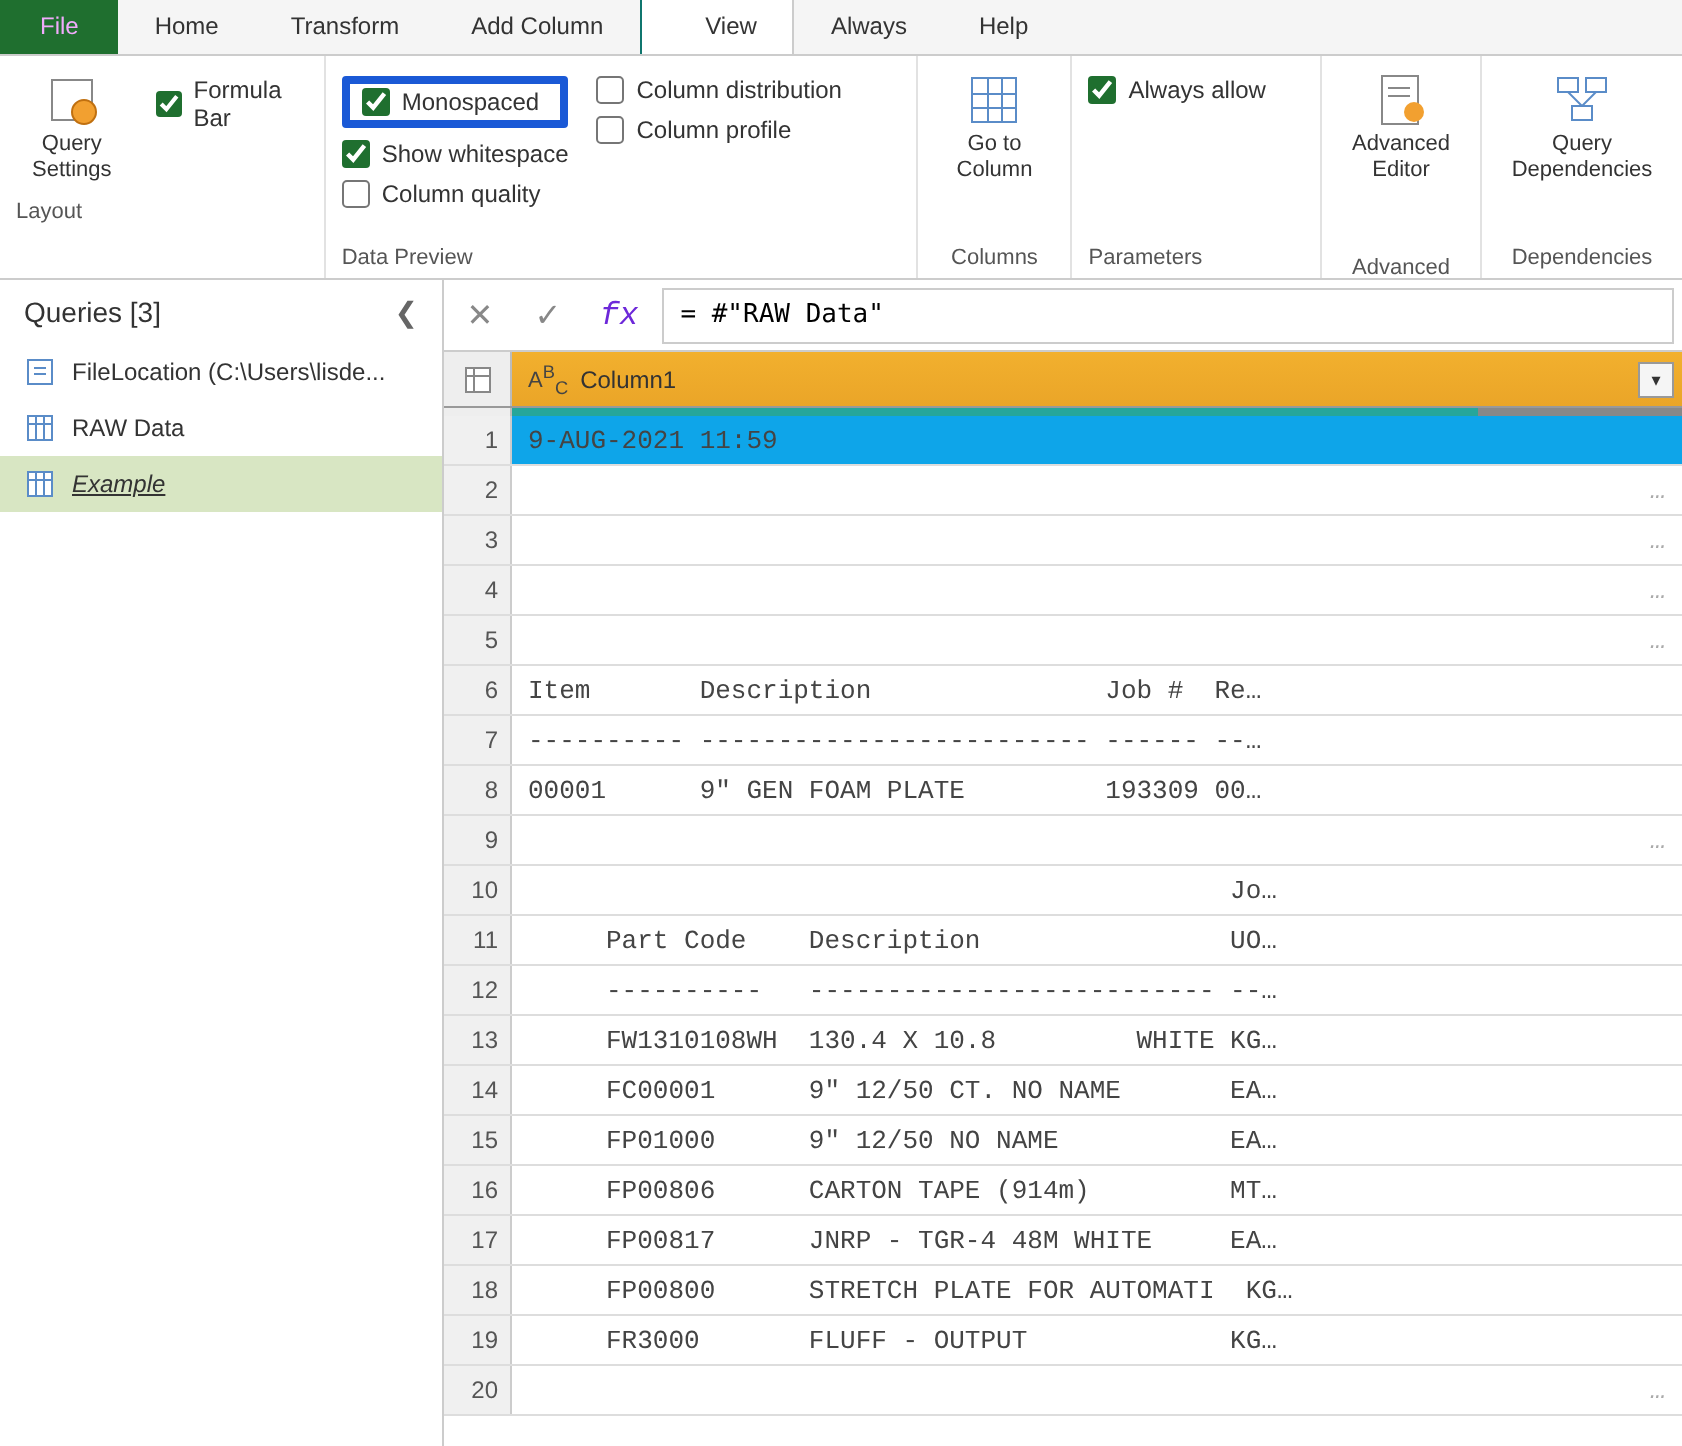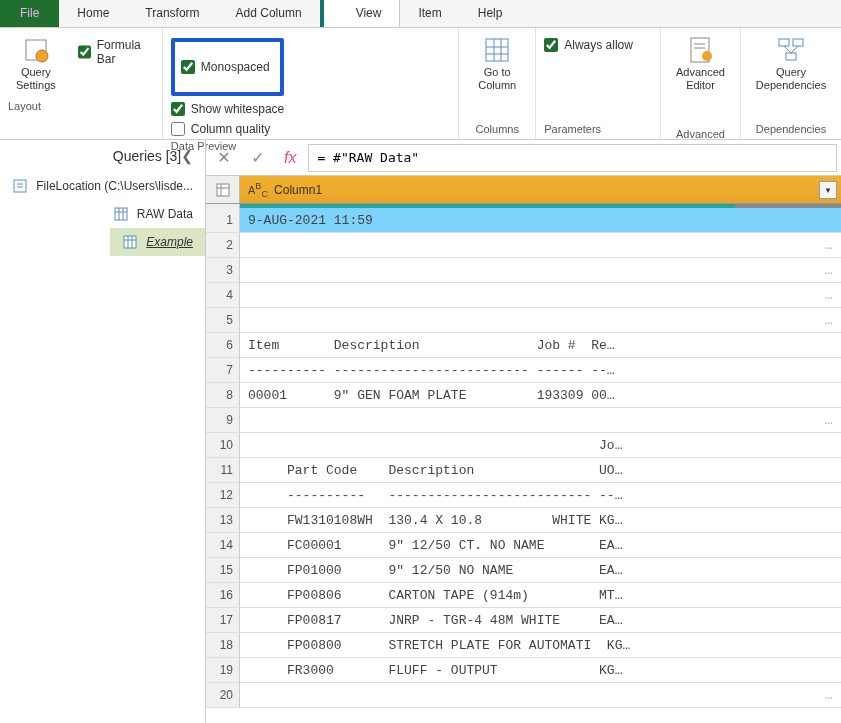--- a/index.html
+++ b/index.html
@@ -2,91 +2,91 @@
 <html><head>
 <meta charset="utf-8">
 <style>
   * { box-sizing: border-box; margin: 0; padding: 0; }
   body { font-family: "Segoe UI", Arial, sans-serif; font-size: 12px; color: #333; background: #fff; width: 841px; height: 723px; overflow: hidden; }
   
   
   .menubar { display: flex; height: 28px; background: #f5f5f5; border-bottom: 1px solid #ccc; }
   .menubar .tab { padding: 6px 18px; cursor: pointer; }
   .menubar .tab.file { background: #1f6f2f; color: #f0abfc; font-weight: 500; padding: 6px 20px; }
-  .menubar .tab.active { background: #fff; border-left: 4px solid #0f766e; border-right: 1px solid #ccc; padding-left: 32px; }
+  .menubar .tab.active { background: #fff; border-left: 1px solid #0f766e; border-right: 1px solid #ccc; padding-left: 32px; }
   
   
   .ribbon { display: flex; height: 112px; background: #fff; border-bottom: 1px solid #ccc; }
   .ribbon-group { border-right: 1px solid #e2e2e2; display: flex; flex-direction: column; padding: 4px 8px; }
   .ribbon-group .group-label { text-align: left; font-size: 11px; color: #555; margin-top: auto; padding-top: 4px; }
   .ribbon-group .big-btn { display: flex; flex-direction: column; align-items: center; padding: 4px 8px; cursor: pointer; }
   .ribbon-group .big-btn svg { margin-bottom: 2px; }
   .ribbon-group .big-btn span { font-size: 11px; text-align: center; line-height: 13px; }
   .ribbon-group .checks { display: flex; flex-direction: column; gap: 6px; padding-top: 6px; align-items: center; }
   .ribbon-group .check-row { display: flex; align-items: center; gap: 6px; font-size: 12px; cursor: pointer; }
   .ribbon-group .check-row input { width: 14px; height: 14px; accent-color: #1f6f2f; }
   .layout-group { width: 170px; flex-direction: row; align-items: flex-start; gap: 8px; }
   .layout-group .checks { margin-left: 6px; }
   .dp-group { width: 310px; }
   .dp-inner { display: flex; gap: 14px; padding-top: 6px; flex: 1; }
   .dp-col { display: flex; flex-direction: column; gap: 6px; }
-  .highlight-box { border: 4px solid #1a59d6; border-radius: 2px; padding: 18px 6px; }
+  .highlight-box { border: 4px solid #1a59d6; border-radius: 2px; padding: 2px 6px; }
   .columns-group { width: 80px; align-items: center; }
   .params-group { width: 130px; align-items: flex-start; }
   .adv-group { width: 80px; align-items: center; gap: 28px; }
   .deps-group { width: 100px; align-items: center; }
   
   
   .body-area { display: flex; height: calc(723px - 140px); }
   
   
-  .queries { width: 206px; border-right: 1px solid #ccc; display: flex; flex-direction: column; align-items: flex-end; }
+  .queries { width: 222px; border-right: 1px solid #ccc; display: flex; flex-direction: column; }
   .queries-header { display: flex; justify-content: space-between; align-items: center; padding: 8px 12px; font-size: 14px; color: #333; }
   .queries-header .chev { font-size: 14px; color: #666; cursor: pointer; }
   .query-item { display: flex; align-items: center; gap: 8px; padding: 6px 12px; cursor: pointer; }
   .query-item.selected { background: #d8e6c3; font-style: italic; text-decoration: underline; }
   .query-item .qicon { width: 16px; height: 16px; display: flex; align-items: center; justify-content: center; }
   .query-item .ellipsis { white-space: nowrap; overflow: hidden; text-overflow: ellipsis; max-width: 170px; }
   
   
   .main { flex: 1; display: flex; flex-direction: column; }
   .formula-bar { display: flex; align-items: center; height: 36px; border-bottom: 1px solid #ccc; padding: 0 4px; gap: 6px; }
   .formula-bar .fb-btn { width: 28px; height: 28px; display: flex; align-items: center; justify-content: center; color: #888; cursor: pointer; font-size: 16px; }
-  .formula-bar .fx { font-style: italic; font-family: Liberation Sans, sans-serif; font-size: 16px; color: #ec4899; padding: 0 6px; }
+  .formula-bar .fx { font-style: italic; font-family: Liberation Mono, monospace; font-size: 16px; color: #6d28d9; padding: 0 6px; }
   .formula-bar input { flex: 1; height: 28px; border: 1px solid #ccc; padding: 0 8px; font-family: Consolas, monospace; font-size: 13px; }
   
   
   .col-header { display: flex; height: 28px; background: linear-gradient(#f2b02e, #eaa528); color: #333; border-bottom: 1px solid #999; }
   .col-header .rowcol { width: 34px; background: #eee; border-right: 1px solid #bbb; display: flex; align-items: center; justify-content: center; }
   .col-header .colcell { flex: 1; display: flex; align-items: center; padding: 0 8px; font-weight: 500; position: relative; }
   .col-header .colcell .dropdown { position: absolute; right: 4px; width: 18px; height: 18px; background: #f5f5f5; border: 1px solid #999; display: flex; align-items: center; justify-content: center; font-size: 9px; cursor: pointer; }
   .col-header .colcell .typeicon { margin-right: 6px; font-size: 11px; color: #444; }
   .quality-bar { height: 4px; display: flex; }
   .quality-bar .qrow { width: 34px; background: #eee; border-right: 1px solid #bbb; }
   .quality-bar .qgreen { background: #26a69a; flex: 0 0 78%; }
   .quality-bar .qgray { background: #888; flex: 1; }
   
   
   .grid { flex: 1; overflow: hidden; }
   .grid-row { display: flex; height: 25px; border-bottom: 1px solid #ddd; }
   .grid-row .rownum { width: 34px; background: #f0f0f0; border-right: 1px solid #ccc; text-align: right; padding-right: 6px; font-size: 12px; color: #555; display: flex; align-items: center; justify-content: flex-end; }
   .grid-row .cell { flex: 1; padding: 0 8px; font-family: Consolas, "Courier New", monospace; font-size: 13px; color: #444; white-space: pre; overflow: hidden; display: flex; align-items: center; }
-  .grid-row.selected .cell { background: #7dd3fc; }
+  .grid-row.selected .cell { background: #0ea5e9; }
   .grid-row .cell.null { color: #aaa; font-style: italic; justify-content: flex-end; }
 </style>
 </head>
 <body>
 
 <div class="menubar">
   <div class="tab file">File</div>
   <div class="tab">Home</div>
   <div class="tab">Transform</div>
   <div class="tab">Add Column</div>
   <div class="tab active">View</div>
-  <div class="tab">Item</div>
+  <div class="tab">Always</div>
   <div class="tab">Help</div>
 </div>
 
 <div class="ribbon">
 
   <div class="ribbon-group layout-group">
     <div style="display:flex;flex-direction:column;flex:1;">
       <div style="display:flex;gap:8px;flex:1;">
         <div class="big-btn">
           <svg width="28" height="28">
@@ -116,20 +116,30 @@
             <span>Monospaced</span>
           </label>
         </div>
         <label class="check-row">
           <input type="checkbox" checked="" style="">
           <span>Show whitespace</span>
         </label>
         <label class="check-row">
           <input type="checkbox" style="">
           <span>Column quality</span>
+        </label>
+      </div>
+      <div class="dp-col">
+        <label class="check-row">
+          <input type="checkbox" style="">
+          <span>Column distribution</span>
+        </label>
+        <label class="check-row">
+          <input type="checkbox" style="">
+          <span>Column profile</span>
         </label>
       </div>
     </div>
     <div class="group-label">Data Preview</div>
   </div>
 
   <div class="ribbon-group columns-group">
     <div class="big-btn" style="flex:1;">
       <svg width="28" height="28">
           <rect x="3" y="3" width="22" height="22" fill="#fff" stroke="#5a8cc8"></rect>

